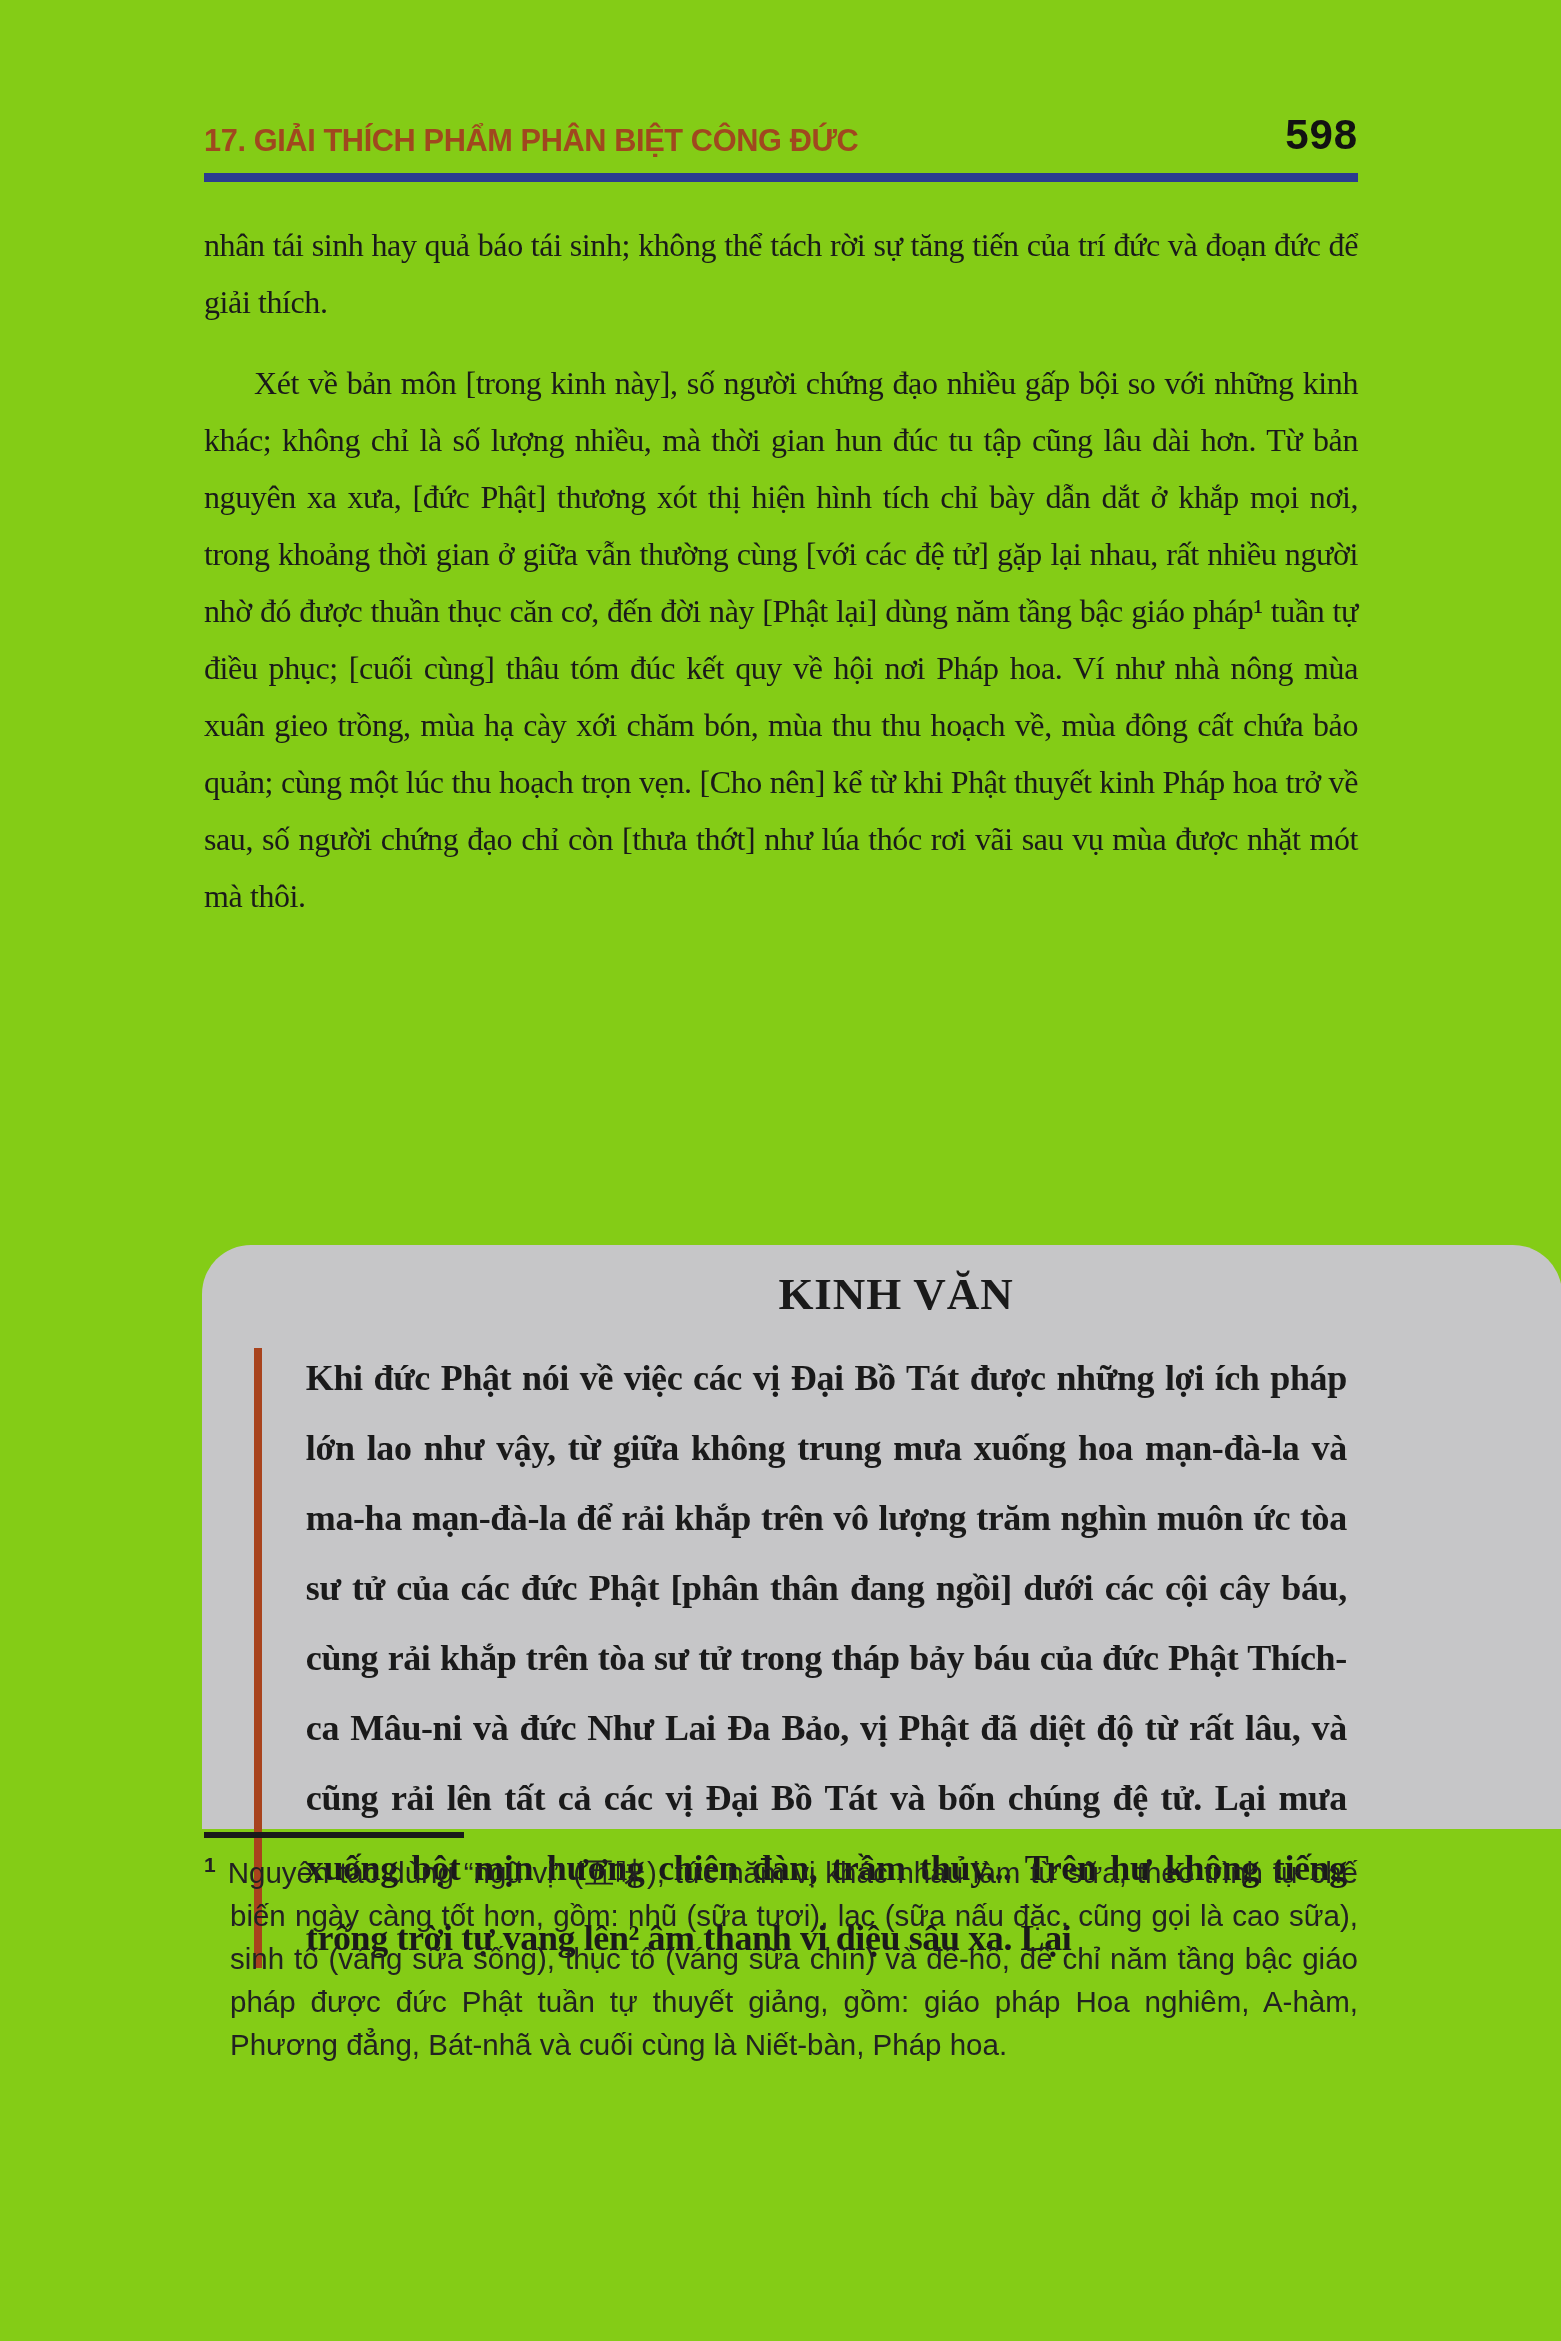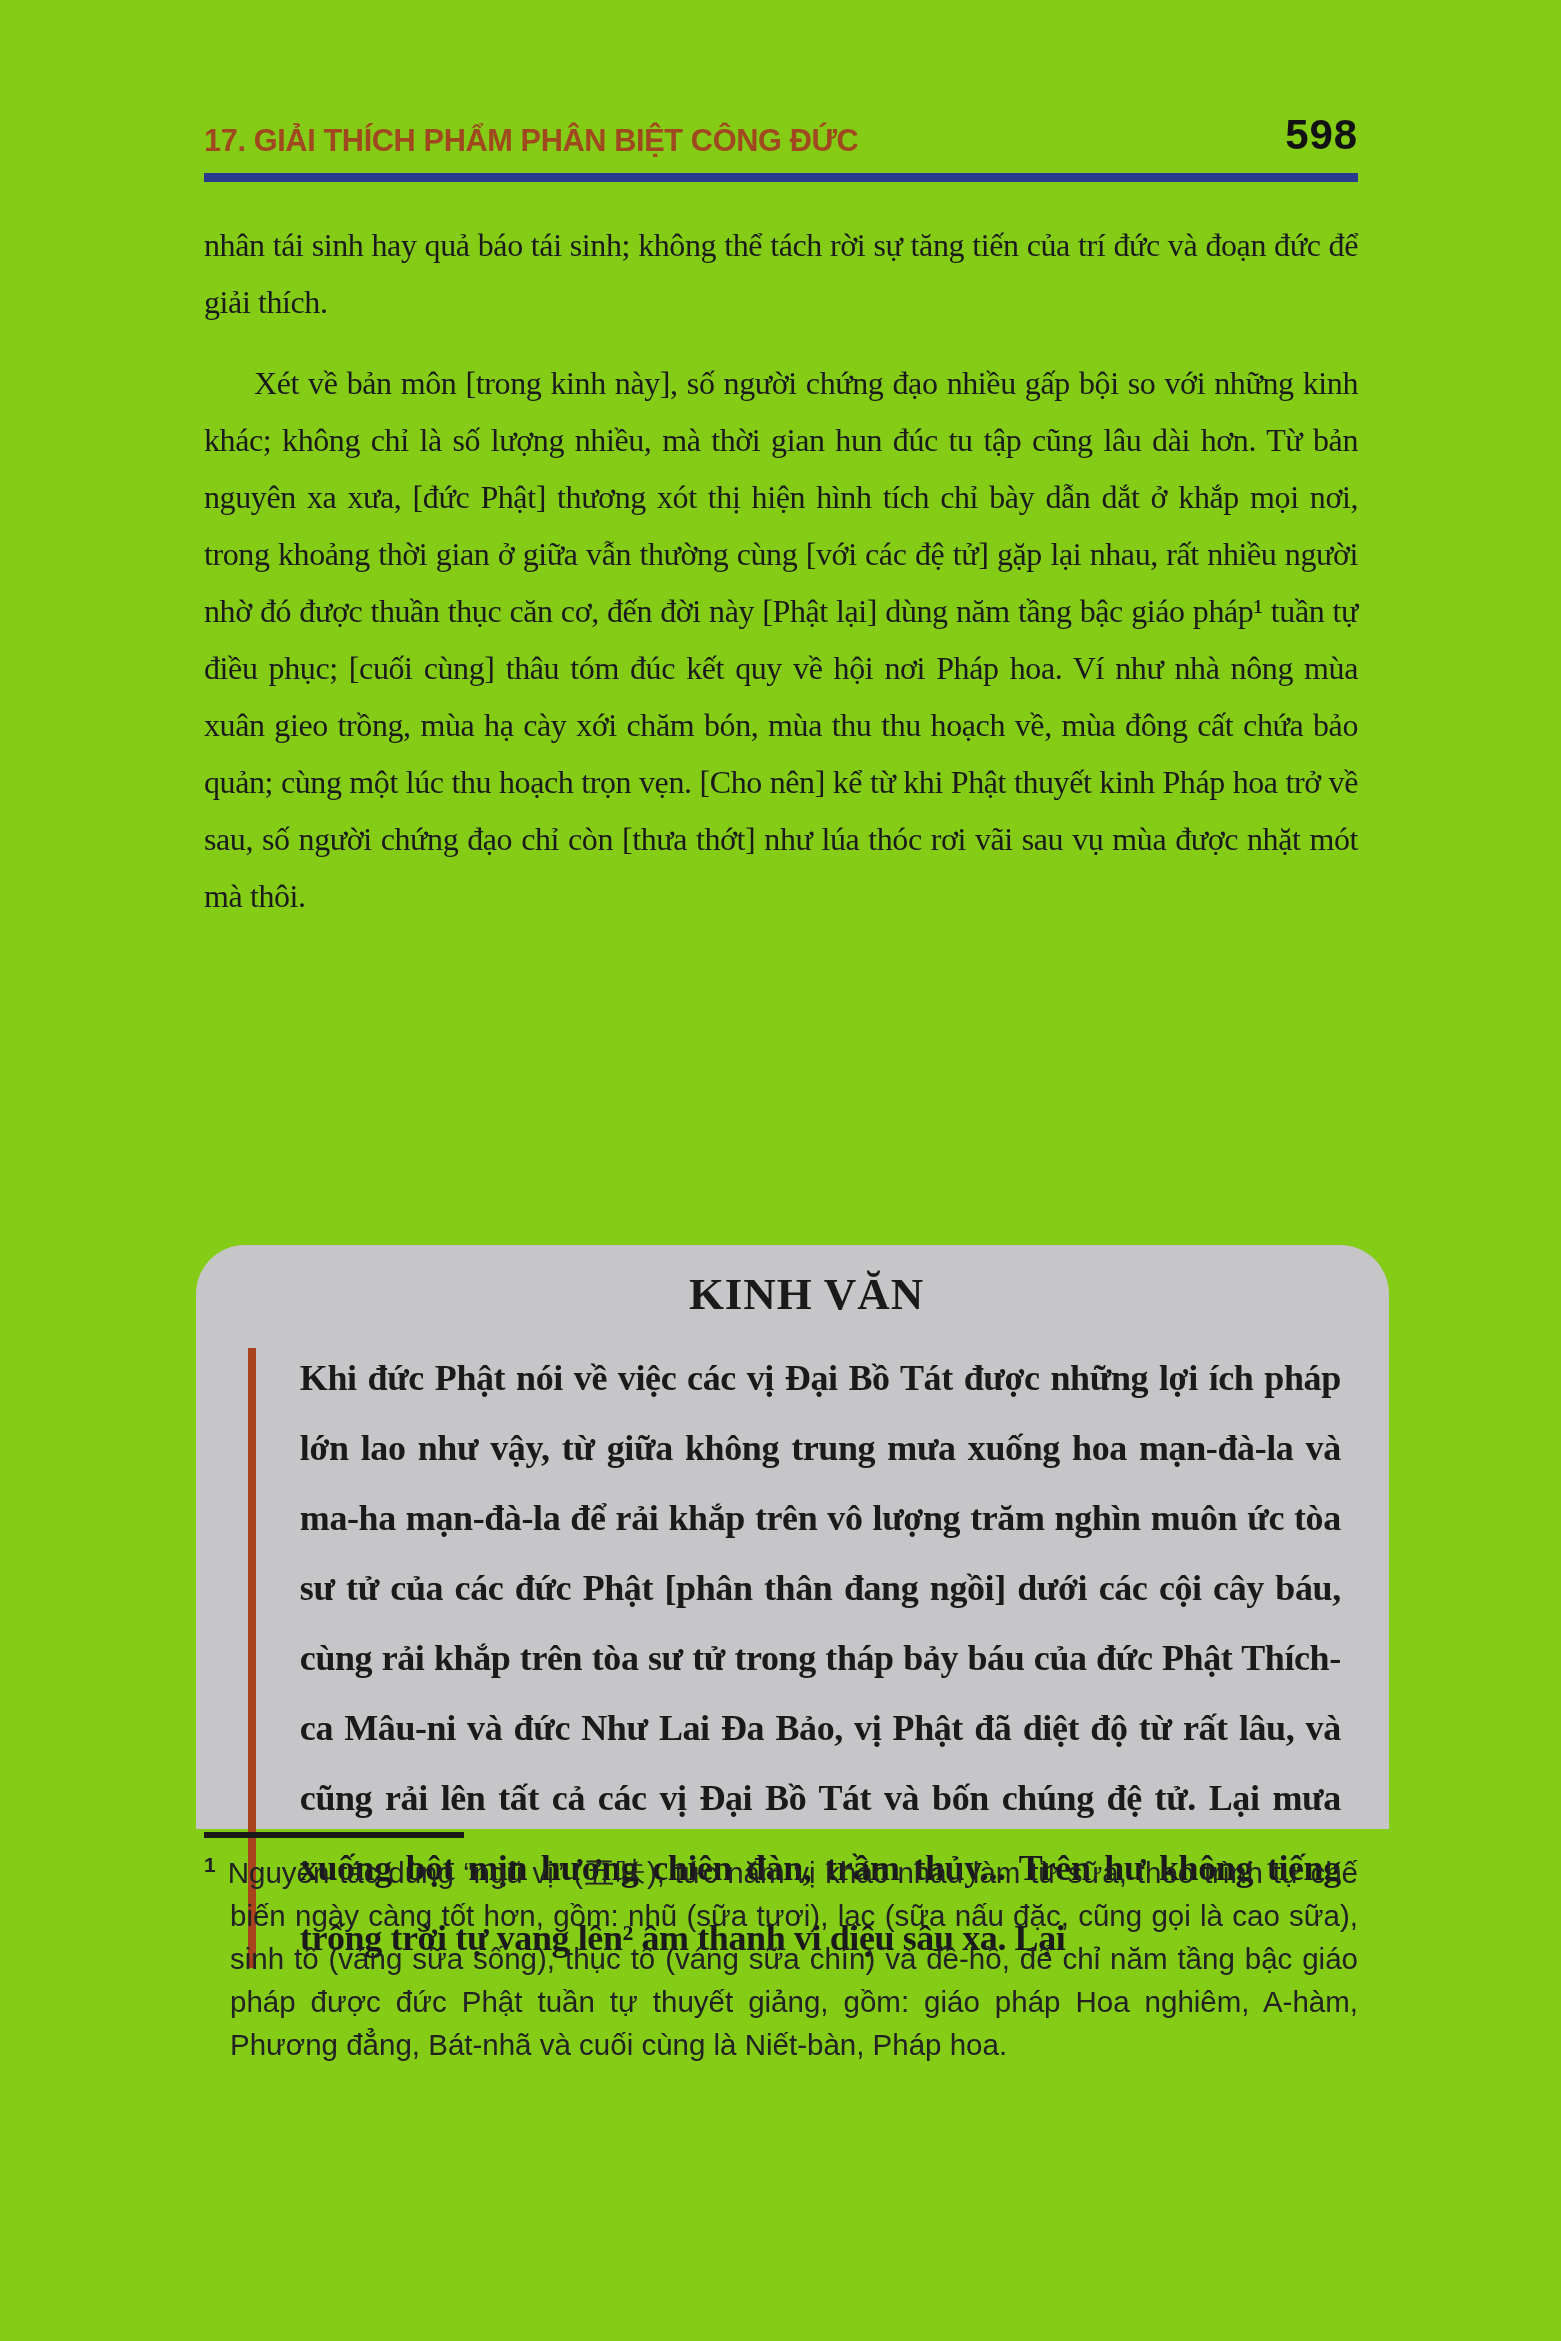--- a/index.html
+++ b/index.html
@@ -35,21 +35,21 @@
   
   .body-text{
     position:absolute;left:204px;top:217px;width:1154px;
     font-size:32px;line-height:57px;text-align:justify;
     letter-spacing:-0.4px;
   }
   .body-text p{margin:0;}
   .body-text p.indent{text-indent:50px;margin-top:24px;}
   
   .kinh-van-box{
-    position:absolute;left:196px;top:1245px;width:1193px;height:584px;
+    position:absolute;left:202px;top:1245px;width:1360px;height:584px;
     background:#c6c6c8;
     border-radius:49px 49px 0 0;
     box-sizing:border-box;
     padding:21px 24px 0 52px;
   }
   .kv-title{
     margin:0;text-align:center;
     font-size:45px;font-weight:bold;letter-spacing:0.9px;
     line-height:56px;
   }

